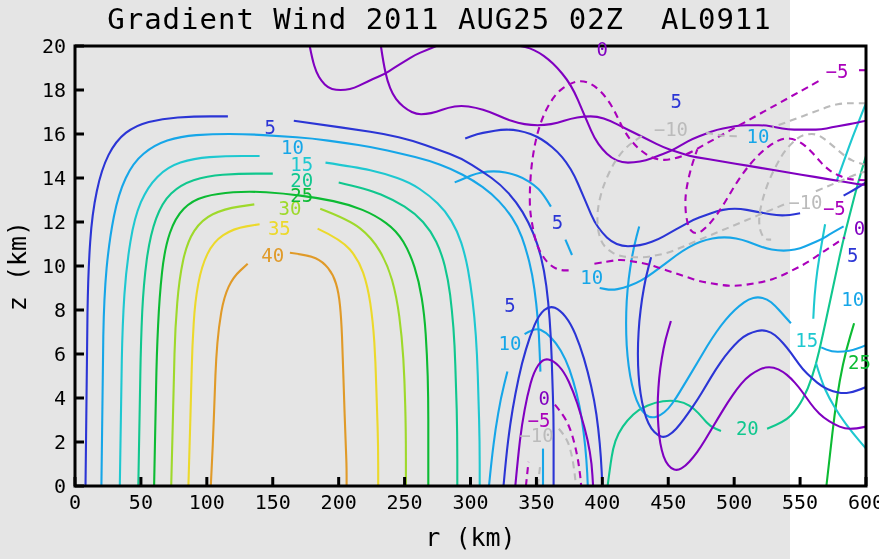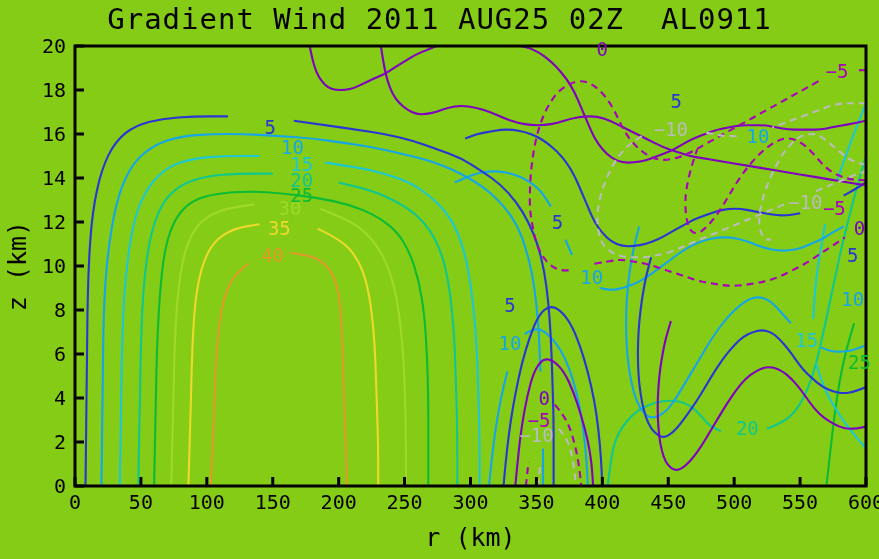--- a/index.html
+++ b/index.html
@@ -1,18 +1,18 @@
 <!DOCTYPE html>
 <html><head>
 <meta charset="utf-8">
 <style>
   html,body{margin:0;padding:0;background:#ffffff;}
   body{width:879px;height:559px;overflow:hidden;
        font-family:"DejaVu Sans Mono","Liberation Mono",monospace;}
-  #root{position:relative;width:879px;height:559px;background:#84cc16;}
+  #root{position:relative;width:790px;height:559px;background:#e5e5e5;}
   #plot-title{
     position:absolute;left:0;top:2px;width:879px;text-align:center;
     font-size:29px;letter-spacing:1px;color:#000;white-space:pre;
     font-family:"DejaVu Sans Mono","Liberation Mono",monospace;
   }
   #chart-svg{position:absolute;left:0;top:0;}
   .axis-label{font-size:25px;fill:#000;
     font-family:"DejaVu Sans Mono","Liberation Mono",monospace;}
   .tick-label{font-size:20px;fill:#000;
     font-family:"DejaVu Sans Mono","Liberation Mono",monospace;}

